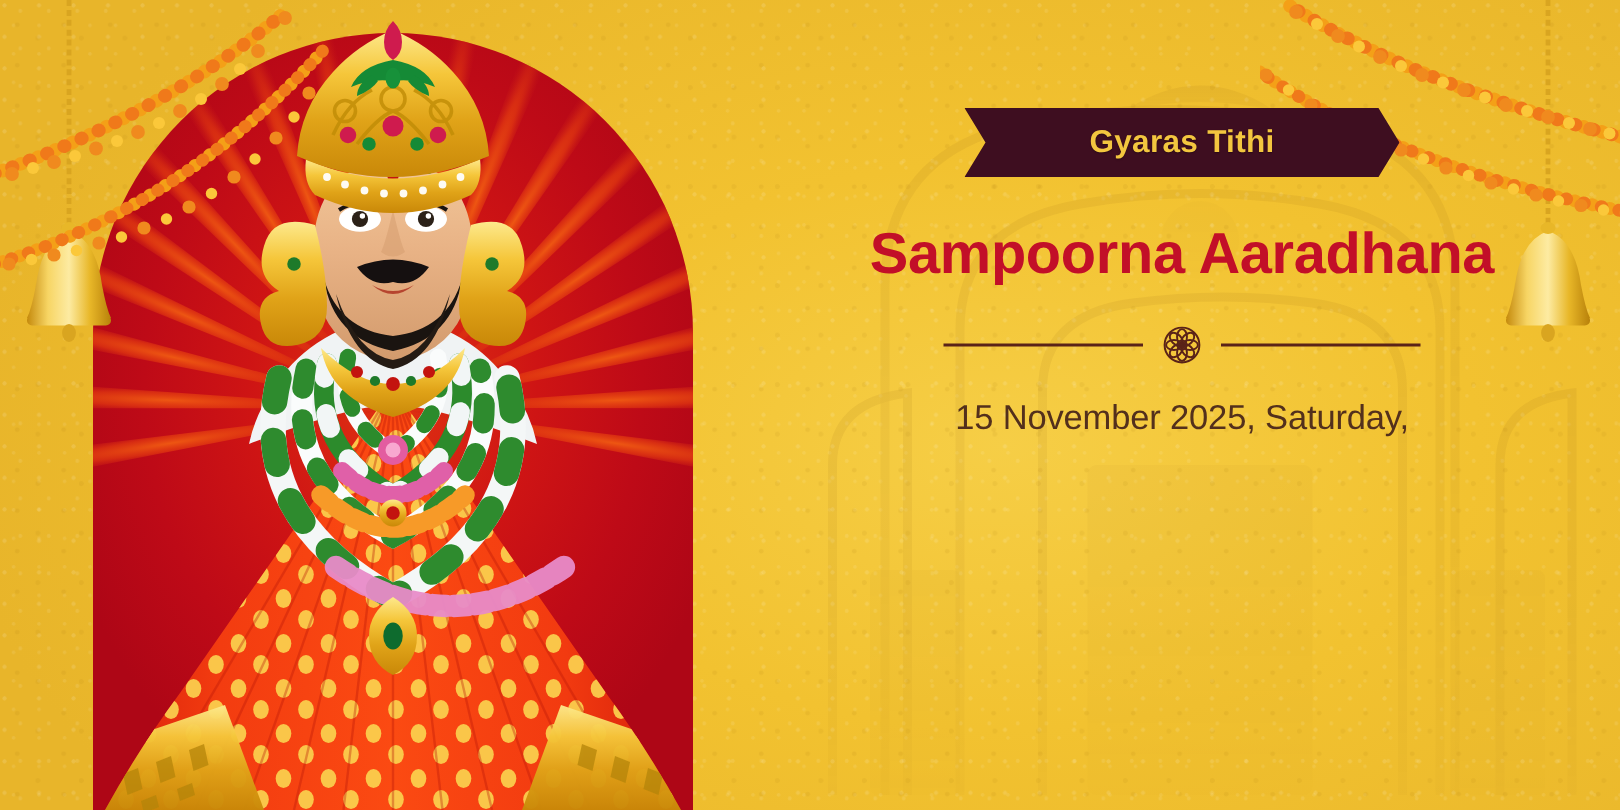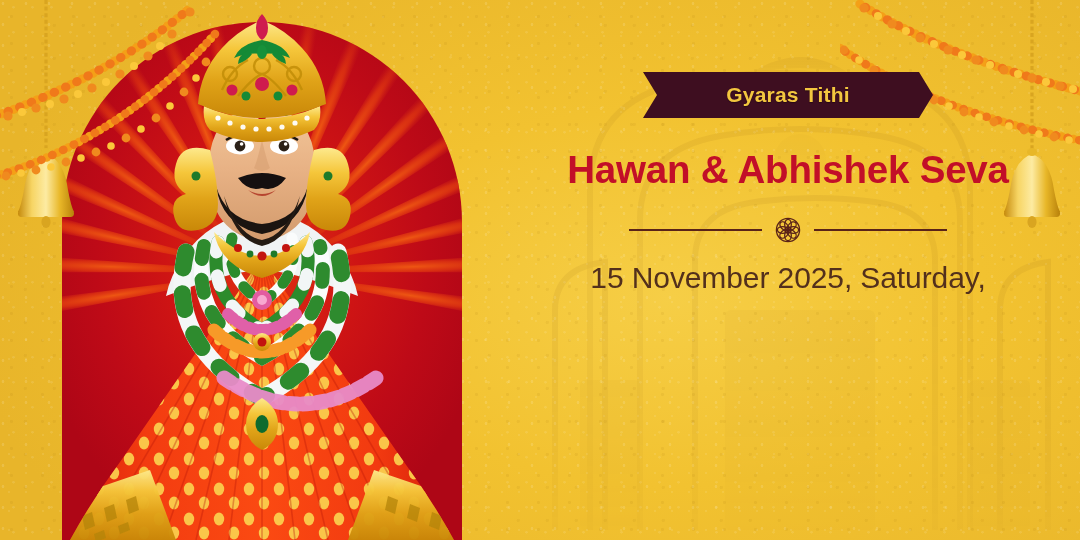--- a/index.html
+++ b/index.html
@@ -108,21 +108,21 @@
     flex:1 1 auto; height:1.6px;
     background:#5A2318;
   }
   .rosette { flex:0 0 auto; margin:0 13px; display:block; }
 
   
   .date-block {
     margin-top:18px;
     text-align:right;
     color:#53301C;
-    font-size:30px;
+    font-size:23px;
     line-height:34px;
     letter-spacing:-.1px;
   }
   .date-block .line { display:block; white-space:nowrap; }
 </style>
 </head>
 <body>
 
 <div id="banner">
 
@@ -532,21 +532,21 @@
   <div class="content">
 
     <div class="badge-wrap">
       <svg class="badge-shape" viewBox="0 0 290 46" preserveAspectRatio="none">
         <path d="M0,0 L276,0 L290,23 L276,46 L0,46 L14,23 Z" fill="#3E0E20"></path>
       </svg>
       <div class="badge-label">Gyaras Tithi</div>
     </div>
 
     <div class="headline">
-      <span class="line">Hawan &amp; Abhishek Seva</span>
+      <span class="line">Sampoorna Aaradhana</span>
     </div>
 
     <div class="divider">
       <span class="rule"></span>
       <svg class="rosette" width="26" height="26" viewBox="0 0 26 26">
         <g fill="none" stroke="#5A2318" stroke-width="1.3">
           <circle cx="13" cy="13" r="11.6"></circle>
           <circle cx="13" cy="13" r="3.1"></circle>
           <ellipse cx="13" cy="7.6" rx="3.3" ry="5.2"></ellipse>
           <ellipse cx="13" cy="18.4" rx="3.3" ry="5.2"></ellipse>

